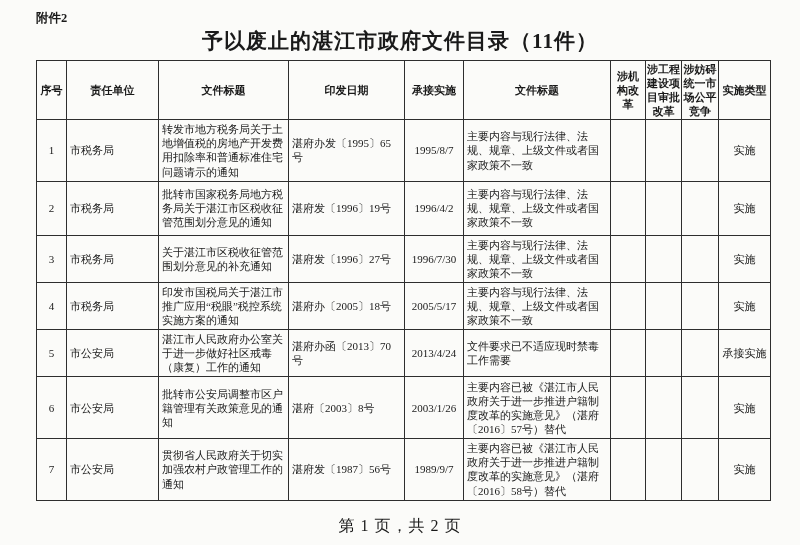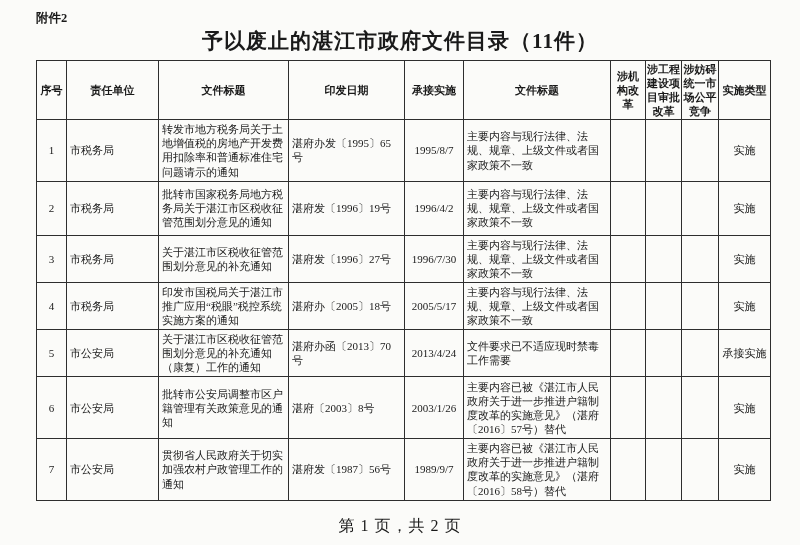--- a/index.html
+++ b/index.html
@@ -146,21 +146,21 @@
         <td>2005/5/17</td>
         <td>主要内容与现行法律、法规、规章、上级文件或者国家政策不一致</td>
         <td></td>
         <td></td>
         <td></td>
         <td>实施</td>
       </tr>
       <tr>
         <td>5</td>
         <td>市公安局</td>
-        <td>关于湛江市区税收征管范围划分意见的补充通知（康复）工作的通知</td>
+        <td>湛江市人民政府办公室关于进一步做好社区戒毒（康复）工作的通知</td>
         <td>湛府办函〔2013〕70号</td>
         <td>2013/4/24</td>
         <td>文件要求已不适应现时禁毒工作需要</td>
         <td></td>
         <td></td>
         <td></td>
         <td>承接实施</td>
       </tr>
       <tr>
         <td>6</td>

